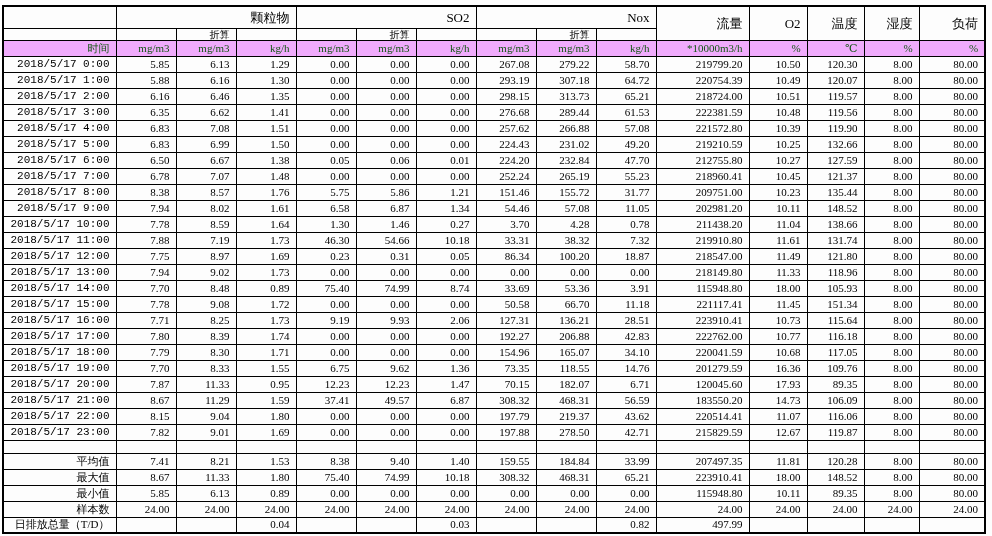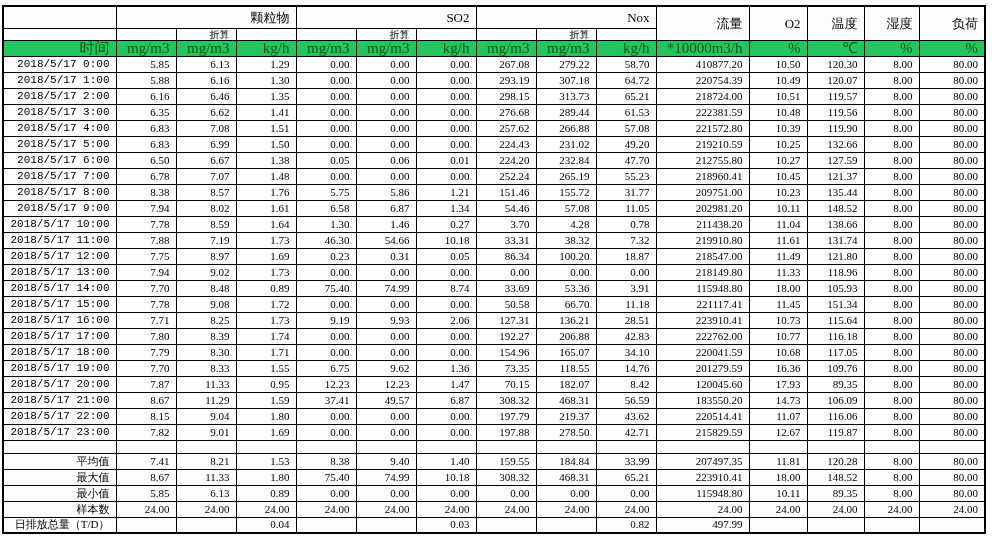--- a/index.html
+++ b/index.html
@@ -23,21 +23,21 @@
     height: 16px;
     padding: 0 6px 0 2px;
     text-align: right;
     white-space: nowrap;
     overflow: hidden;
     vertical-align: middle;
   }
   thead td { text-align: center; padding: 0 2px; }
   tr.group-row td { height: 22px; font-size: 13px; }
   tr.sub-row td   { height: 12px; font-size: 10px; line-height: 11px; }
-  tr.units-row td { height: 16px; background: #22c55e; color: #115511; font-size: 15px; font-family: Liberation Serif, serif; }
+  tr.units-row td { height: 16px; background: #f0abfc; color: #115511; font-size: 11px; }
   td.time-cell { text-align: right; padding-right: 4px; font-family: Liberation Mono, monospace; }
   td.label-cell { font-size: 12px; text-align: right; padding-right: 3px; }
   td.total-label-cell { font-size: 12px; text-align: left; padding-left: 1px; }
   tr.spacer-row td { height: 13px; }
 </style>
 </head>
 <body>
 
 <div class="page">
   <table class="report">
@@ -105,21 +105,21 @@
           <td class="time-cell">2018/5/17 0:00</td>
           <td>5.85</td>
           <td>6.13</td>
           <td>1.29</td>
           <td>0.00</td>
           <td>0.00</td>
           <td>0.00</td>
           <td>267.08</td>
           <td>279.22</td>
           <td>58.70</td>
-          <td>410877.20</td>
+          <td>219799.20</td>
           <td>10.50</td>
           <td>120.30</td>
           <td>8.00</td>
           <td>80.00</td>
         </tr>
         <tr>
           <td class="time-cell">2018/5/17 1:00</td>
           <td>5.88</td>
           <td>6.16</td>
           <td>1.30</td>
@@ -444,21 +444,21 @@
         <tr>
           <td class="time-cell">2018/5/17 20:00</td>
           <td>7.87</td>
           <td>11.33</td>
           <td>0.95</td>
           <td>12.23</td>
           <td>12.23</td>
           <td>1.47</td>
           <td>70.15</td>
           <td>182.07</td>
-          <td>8.42</td>
+          <td>6.71</td>
           <td>120045.60</td>
           <td>17.93</td>
           <td>89.35</td>
           <td>8.00</td>
           <td>80.00</td>
         </tr>
         <tr>
           <td class="time-cell">2018/5/17 21:00</td>
           <td>8.67</td>
           <td>11.29</td>

